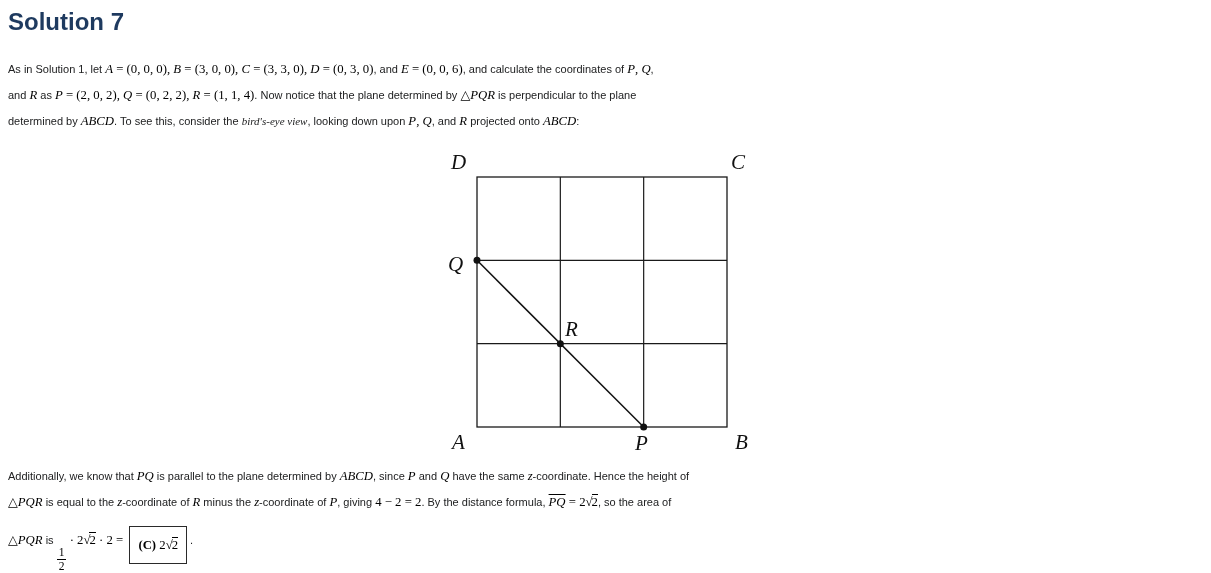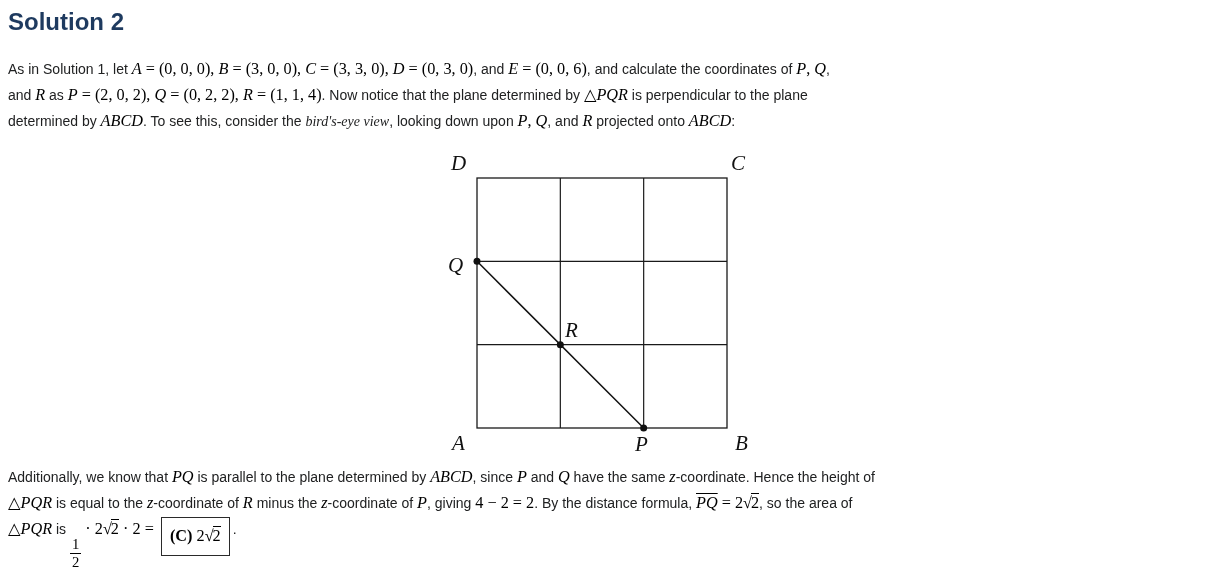--- a/index.html
+++ b/index.html
@@ -12,21 +12,21 @@
   .page { padding: 0 8px; }
 
   h1.title {
     font-family: "Liberation Sans", sans-serif;
     font-size: 24px; line-height: 28px; font-weight: 700;
     color: #1e3a5f;
     margin: 8px 0 0 0;
   }
 
   .para {
-    font-size: 14px; line-height: 26px; color: #202122; margin: 0;
+    font-size: 11px; line-height: 26px; color: #202122; margin: 0;
   }
   .p1 { margin-top: 20px; }
   .p2 { margin-top: 4px; }
 
   .txt { font-family: "Liberation Sans", sans-serif; }
   .it  { font-style: italic; font-family: Liberation Serif, serif; }
 
   .mvar, .mup, .mbold, .msqrt, .rad, .mfrac, .mbox {
     font-family: "Liberation Serif", "DejaVu Serif", "DejaVu Sans", serif;
     color: #000000;
@@ -42,41 +42,41 @@
 
   .mfrac {
     display: inline-flex; flex-direction: column; align-items: center;
     vertical-align: -1.05em; font-size: 1.05em; line-height: 1.12;
   }
   .fnum { border-bottom: 1.3px solid #000; padding: 0 2px; }
   .fden { padding: 0 2px; }
 
   .mbox {
     display: inline-block; border: 1.5px solid #2a2a2a;
-    padding: 5px 8px; margin: 0 3px; vertical-align: -0.5em;
+    padding: 5px 8px; margin: 11px 3px; vertical-align: -0.5em;
     font-size: 1em;
   }
 
   figure.diagram { margin: 10px auto 0 auto; width: 322px; }
   .dsvg { display: block; }
   .dsvg .edge  { stroke: #1a1a1a; stroke-width: 1.3; fill: none; }
   .dsvg .gline { stroke: #1a1a1a; stroke-width: 1.2; }
   .dsvg .diag  { stroke: #111111; stroke-width: 1.5; }
   .dsvg .dot   { fill: #111111; }
   .dsvg text.vlabel {
     font-family: "Liberation Serif", "DejaVu Serif", serif;
     font-style: italic; font-size: 21px; fill: #111111;
   }
 </style>
 </head>
 <body>
 
 <div class="page">
 
-  <h1 class="title">Solution 2</h1>
+  <h1 class="title">Solution 7</h1>
 
   <p class="para p1"><span class="txt">As in Solution 1, let </span><span class="mvar">A</span><span class="mup"> = (0, 0, 0), </span><span class="mvar">B</span><span class="mup"> = (3, 0, 0), </span><span class="mvar">C</span><span class="mup"> = (3, 3, 0), </span><span class="mvar">D</span><span class="mup"> = (0, 3, 0)</span><span class="txt">, and </span><span class="mvar">E</span><span class="mup"> = (0, 0, 6)</span><span class="txt">, and calculate the coordinates of </span><span class="mvar">P</span><span class="mup">, </span><span class="mvar">Q</span><span class="txt">,</span><br><span class="txt">and </span><span class="mvar">R</span><span class="txt"> as </span><span class="mvar">P</span><span class="mup"> = (2, 0, 2), </span><span class="mvar">Q</span><span class="mup"> = (0, 2, 2), </span><span class="mvar">R</span><span class="mup"> = (1, 1, 4)</span><span class="txt">. Now notice that the plane determined by </span><span class="mup">△</span><span class="mvar">PQR</span><span class="txt"> is perpendicular to the plane</span><br><span class="txt">determined by </span><span class="mvar">ABCD</span><span class="txt">. To see this, consider the </span><span class="txt it">bird's-eye view</span><span class="txt">, looking down upon </span><span class="mvar">P</span><span class="mup">, </span><span class="mvar">Q</span><span class="txt">, and </span><span class="mvar">R</span><span class="txt"> projected onto </span><span class="mvar">ABCD</span><span class="txt">:</span></p>
 
   <figure class="diagram">
     <svg class="dsvg" width="322" height="315" viewBox="0 0 322 315">
 
       <rect class="edge" x="32" y="33" width="250" height="250"></rect>
 
       <line class="gline" x1="115.33" y1="33" x2="115.33" y2="283"></line>
       <line class="gline" x1="198.67" y1="33" x2="198.67" y2="283"></line>

